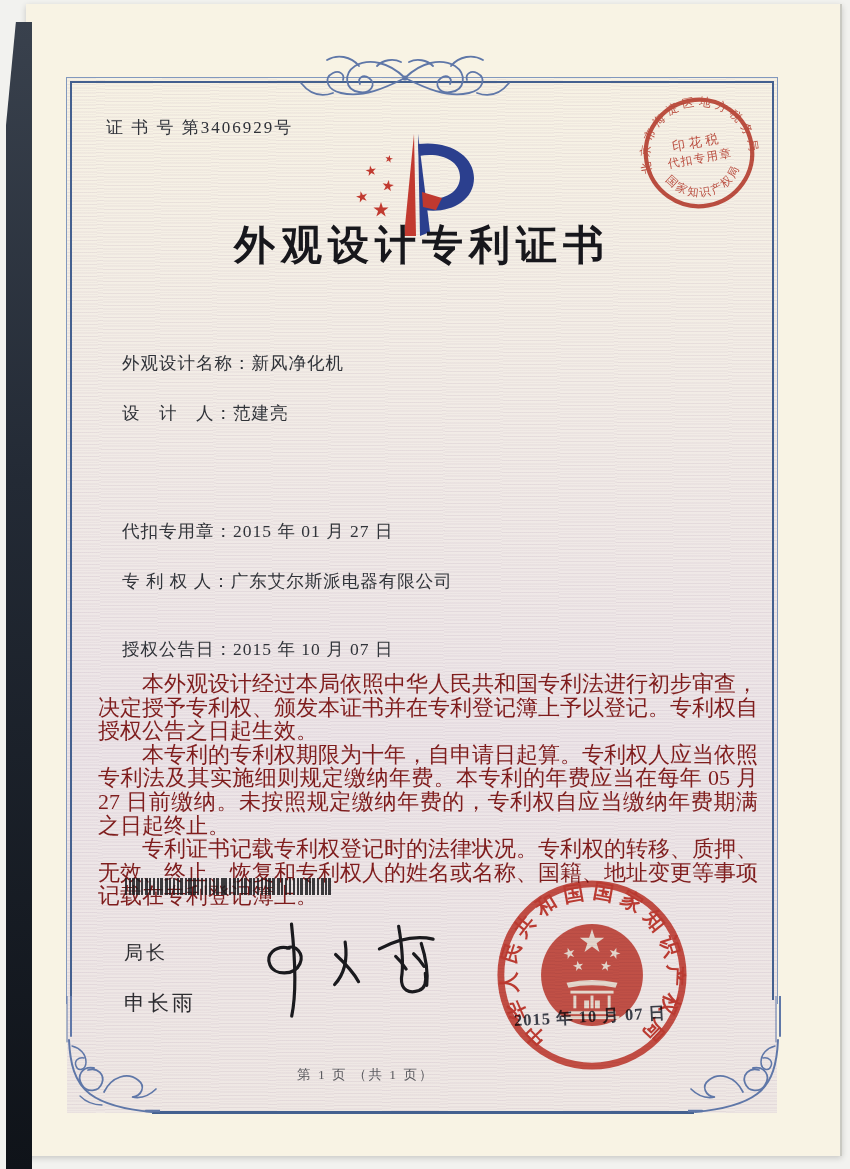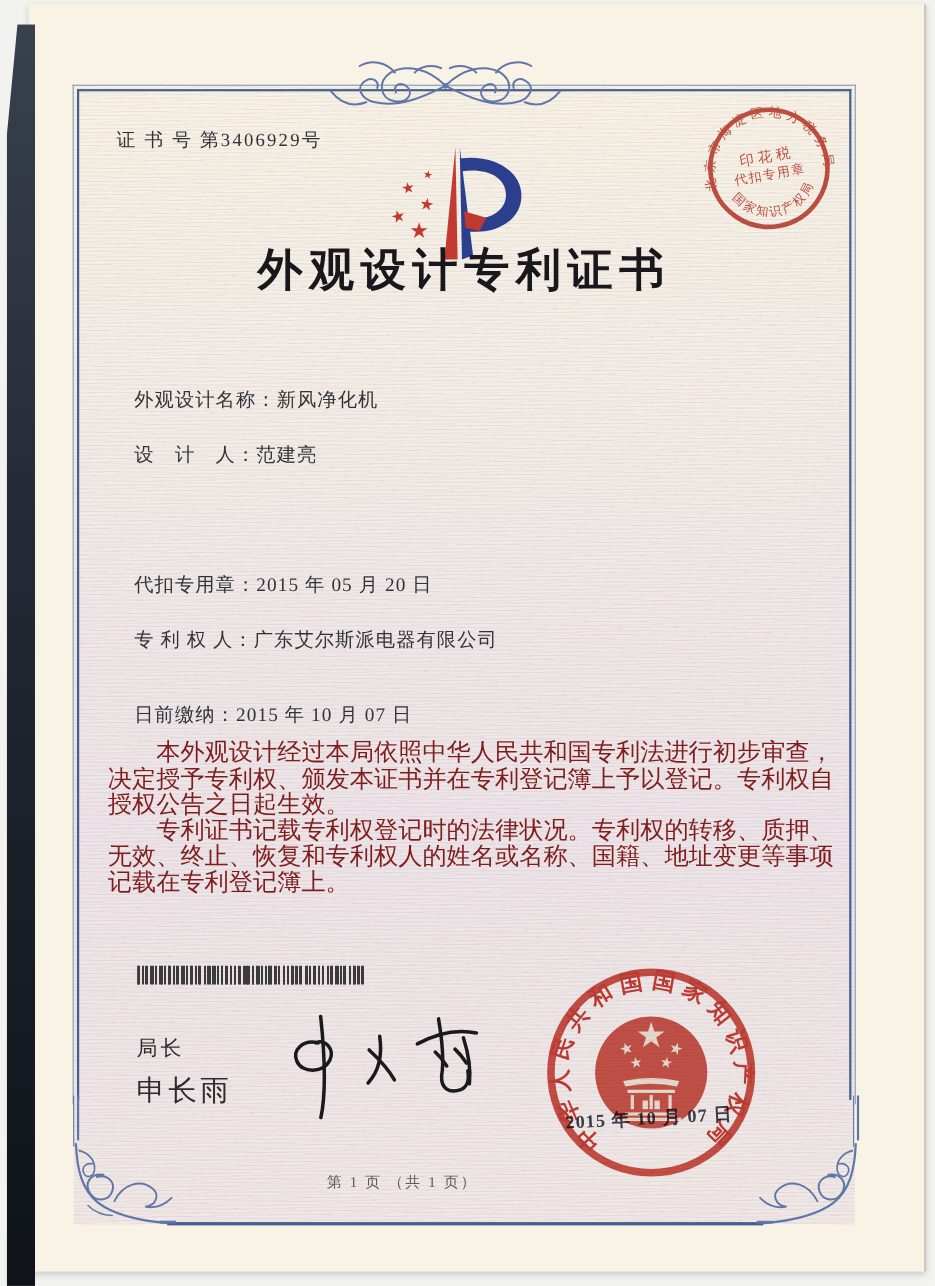--- a/index.html
+++ b/index.html
@@ -72,21 +72,21 @@
     position:absolute;left:125px;top:878px;width:206px;height:17px;
     background:
       repeating-linear-gradient(90deg,#1d1d20 0 2px,transparent 2px 4px),
       repeating-linear-gradient(90deg,#1d1d20 0 1px,transparent 1px 7px),
       repeating-linear-gradient(90deg,#1d1d20 0 1px,transparent 1px 11px);
     opacity:.85;
   }
 
   .sig-block{position:absolute;left:124px;top:940px;font-family:"Liberation Sans","DejaVu Sans",sans-serif;color:#2c2c30;}
   .sig-title{font-size:19px;letter-spacing:3px;}
-  .sig-name{font-size:26px;letter-spacing:3px;margin-top:8px;}
+  .sig-name{font-size:21px;letter-spacing:3px;margin-top:23px;}
   .sig-hand{position:absolute;left:252px;top:916px;transform:rotate(-2deg);}
 
   .seal{position:absolute;left:494px;top:877px;mix-blend-mode:multiply;opacity:.95;}
   .seal-date{
     position:absolute;left:514px;top:1006px;z-index:6;
     font-size:16.5px;font-weight:bold;letter-spacing:1px;color:#3f4450;
     transform:rotate(-3deg);mix-blend-mode:multiply;white-space:nowrap;
   }
   .tax-stamp{position:absolute;left:629px;top:83px;transform:rotate(-10deg);mix-blend-mode:multiply;opacity:.92;}
 
@@ -171,31 +171,32 @@
 
   <div class="doc-title">外观设计专利证书</div>
 
   <div class="field-row f0">
     <span>外观设计名称：</span><span>新风净化机</span>
   </div>
   <div class="field-row f1">
     <span>设　计　人：</span><span>范建亮</span>
   </div>
   <div class="field-row f3">
-    <span>代扣专用章：</span><span>2015 年 05 月 20 日</span>
+    <span>代扣专用章：</span><span>2015 年 01 月 27 日</span>
   </div>
   <div class="field-row f4">
     <span>专 利 权 人：</span><span>广东艾尔斯派电器有限公司</span>
   </div>
   <div class="field-row f5">
-    <span>日前缴纳：</span><span>2015 年 10 月 07 日</span>
+    <span>授权公告日：</span><span>2015 年 10 月 07 日</span>
   </div>
 
   <div class="body-text">
     <p>本外观设计经过本局依照中华人民共和国专利法进行初步审查，决定授予专利权、颁发本证书并在专利登记簿上予以登记。专利权自授权公告之日起生效。</p>
+    <p>本专利的专利权期限为十年，自申请日起算。专利权人应当依照专利法及其实施细则规定缴纳年费。本专利的年费应当在每年 05 月 27 日前缴纳。未按照规定缴纳年费的，专利权自应当缴纳年费期满之日起终止。</p>
     <p>专利证书记载专利权登记时的法律状况。专利权的转移、质押、无效、终止、恢复和专利权人的姓名或名称、国籍、地址变更等事项记载在专利登记簿上。</p>
   </div>
 
   <div class="barcode"></div>
 
   <div class="sig-block">
     <div class="sig-title">局长</div>
     <div class="sig-name">申长雨</div>
   </div>
 

